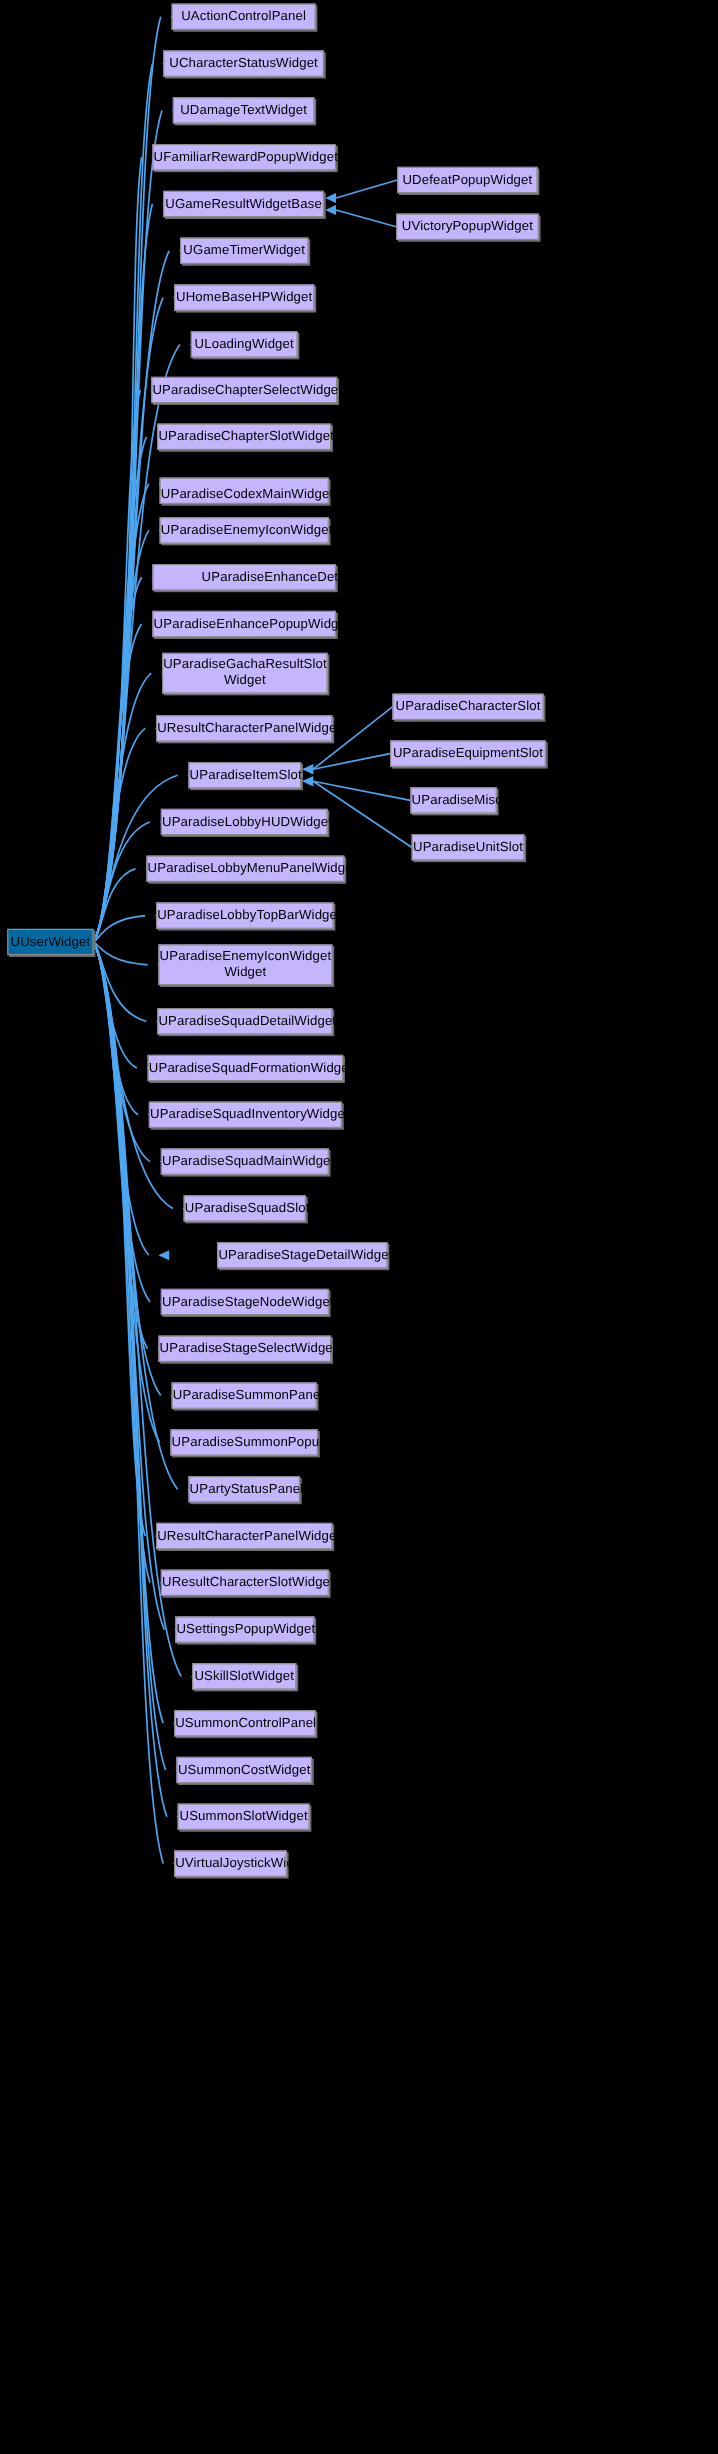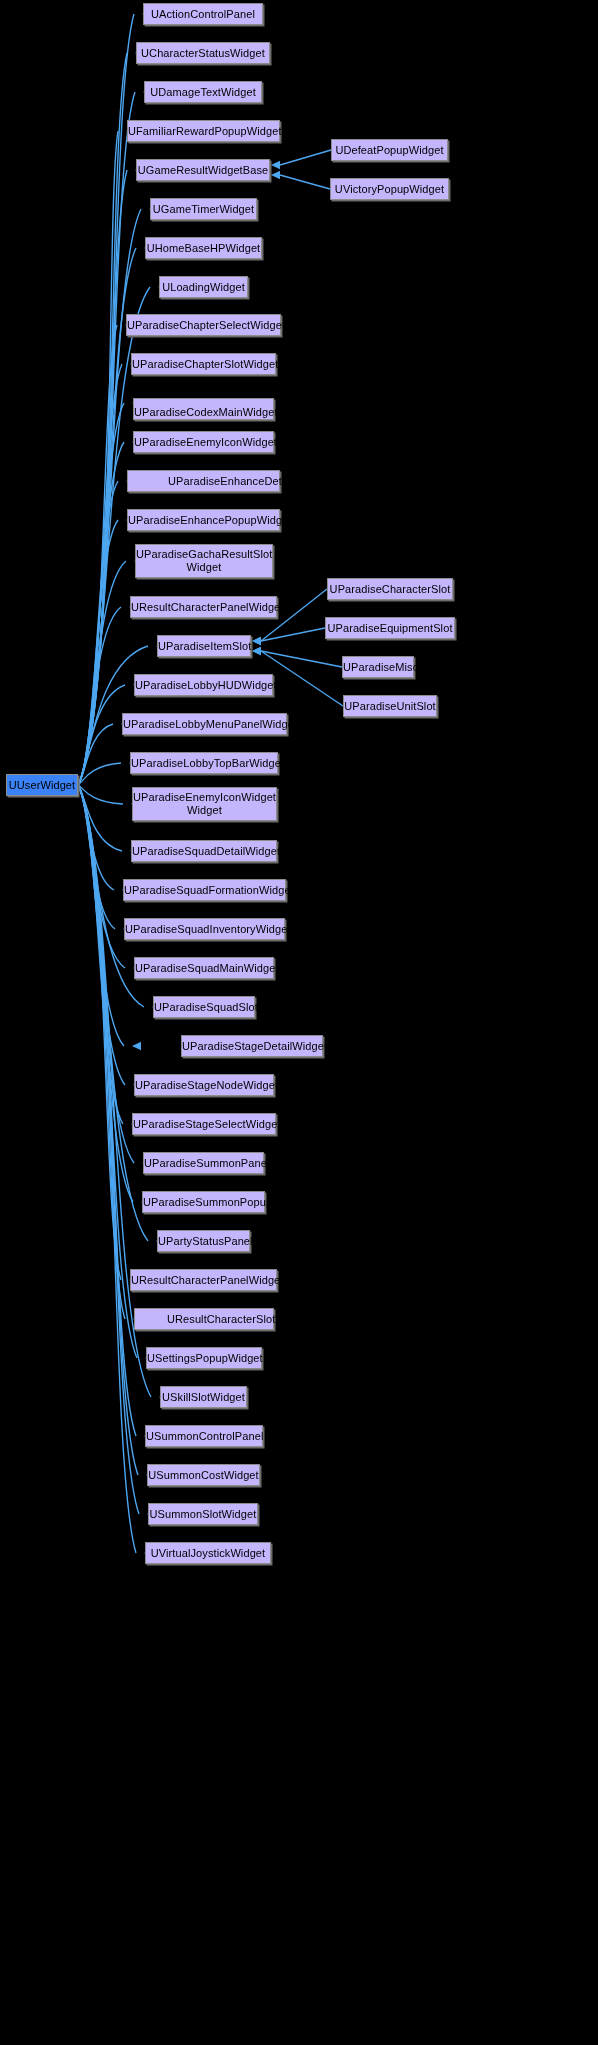--- a/index.html
+++ b/index.html
@@ -38,21 +38,21 @@
     line-height: 13px;
     text-align: center;
     display: flex;
     align-items: center;
     justify-content: center;
     letter-spacing: 0.1px;
     white-space: pre-line;
     cursor: pointer;
   }
   .node.root {
-    background: #3b82f6;
+    background: #0369a1;
   }
   .node span { display: block; width: 100%; }
 </style>
 </head>
 <body>
 
 <div id="graph">
   <svg id="edges" viewBox="0 0 598 2045" width="598" height="2045" xmlns="http://www.w3.org/2000/svg">
       <polygon points="142,14 151,9.8 151,18.2" fill="#4da6f0"></polygon>
       <path d="M 78 785 C 119.42 692.48, 107.6 106.52, 134 14" fill="none" stroke="#4da6f0" stroke-width="1.4"></path>
@@ -177,27 +177,27 @@
       <div class="node" style="left: 124px; top: 918px; width: 161px; height: 22px;"><span>UParadiseSquadInventoryWidget</span></div>
       <div class="node" style="left: 134px; top: 957px; width: 140px; height: 22px;"><span>UParadiseSquadMainWidget</span></div>
       <div class="node" style="left: 153px; top: 996px; width: 102px; height: 22px;"><span>UParadiseSquadSlot</span></div>
       <div class="node" style="left: 133px; top: 1035px; width: 142px; height: 22px; margin-left: 48px;"><span>UParadiseStageDetailWidget</span></div>
       <div class="node" style="left: 134px; top: 1074px; width: 140px; height: 22px;"><span>UParadiseStageNodeWidget</span></div>
       <div class="node" style="left: 132px; top: 1113px; width: 144px; height: 22px;"><span>UParadiseStageSelectWidget</span></div>
       <div class="node" style="left: 143px; top: 1152px; width: 121px; height: 22px;"><span>UParadiseSummonPanel</span></div>
       <div class="node" style="left: 142px; top: 1191px; width: 123px; height: 22px;"><span>UParadiseSummonPopup</span></div>
       <div class="node" style="left: 157px; top: 1230px; width: 93px; height: 22px;"><span>UPartyStatusPanel</span></div>
       <div class="node" style="left: 130px; top: 1269px; width: 147px; height: 22px;"><span>UResultCharacterPanelWidget</span></div>
-      <div class="node" style="left: 134px; top: 1308px; width: 140px; height: 22px; padding-left: 32px;"><span>UResultCharacterSlotWidget</span></div>
+      <div class="node" style="left: 134px; top: 1308px; width: 140px; height: 22px;"><span>UResultCharacterSlotWidget</span></div>
       <div class="node" style="left: 146px; top: 1347px; width: 116px; height: 22px;"><span>USettingsPopupWidget</span></div>
       <div class="node" style="left: 160px; top: 1386px; width: 87px; height: 22px;"><span>USkillSlotWidget</span></div>
       <div class="node" style="left: 145px; top: 1425px; width: 118px; height: 22px;"><span>USummonControlPanel</span></div>
       <div class="node" style="left: 147px; top: 1464px; width: 113px; height: 22px;"><span>USummonCostWidget</span></div>
       <div class="node" style="left: 148px; top: 1503px; width: 110px; height: 22px;"><span>USummonSlotWidget</span></div>
-      <div class="node" style="left: 145px; top: 1542px; width: 126px; height: 22px;"><span>UVirtualJoystickWidget</span></div>
+      <div class="node" style="left: 145px; top: 1542px; width: 94px; height: 22px;"><span>UVirtualJoystickWidget</span></div>
       <div class="node" style="left: 331px; top: 139px; width: 117px; height: 22px;"><span>UDefeatPopupWidget</span></div>
       <div class="node" style="left: 330px; top: 178px; width: 119px; height: 22px;"><span>UVictoryPopupWidget</span></div>
       <div class="node" style="left: 327px; top: 578px; width: 126px; height: 22px;"><span>UParadiseCharacterSlot</span></div>
       <div class="node" style="left: 325px; top: 617px; width: 130px; height: 22px;"><span>UParadiseEquipmentSlot</span></div>
       <div class="node" style="left: 342px; top: 656px; width: 72px; height: 22px;"><span>UParadiseMiscSlot</span></div>
       <div class="node" style="left: 343px; top: 695px; width: 94px; height: 22px;"><span>UParadiseUnitSlot</span></div>
     </div>
 </div>
 
 </body></html>

